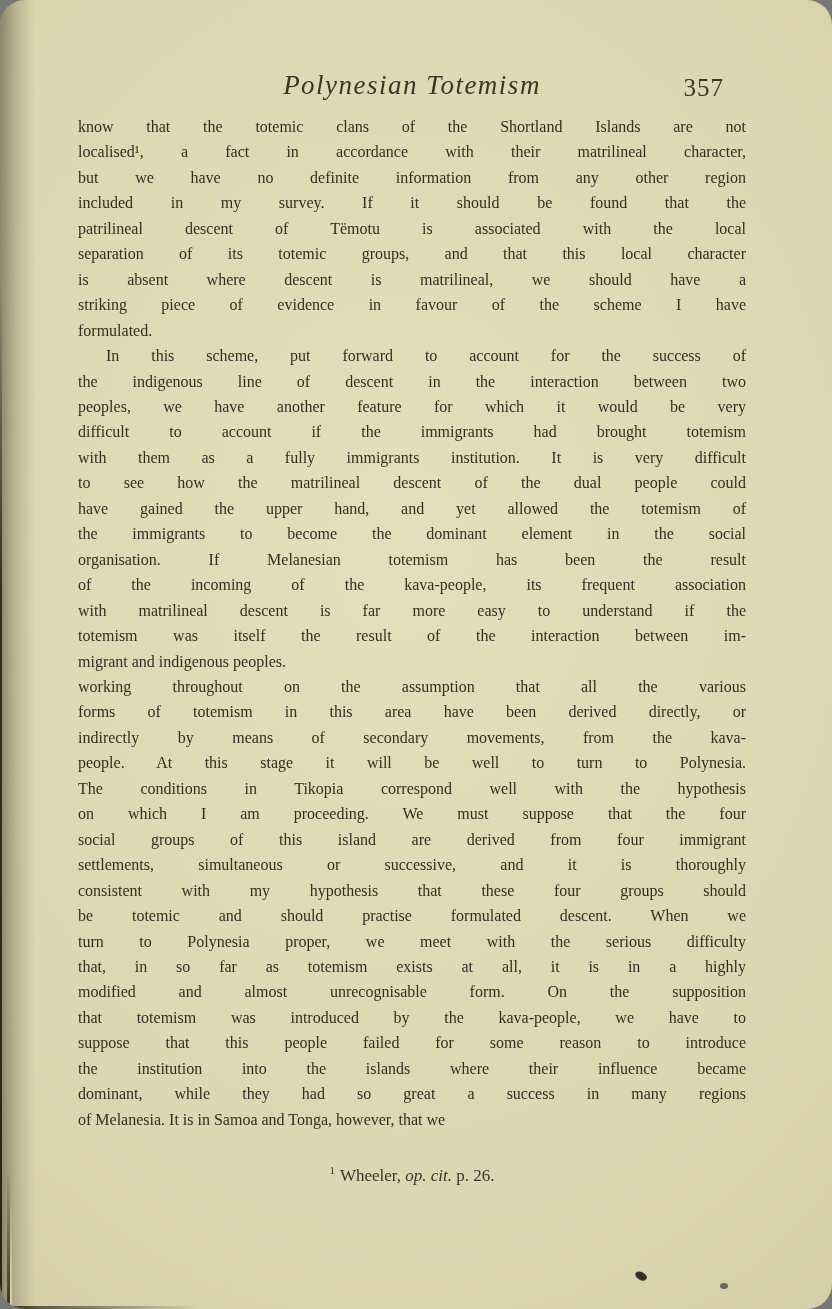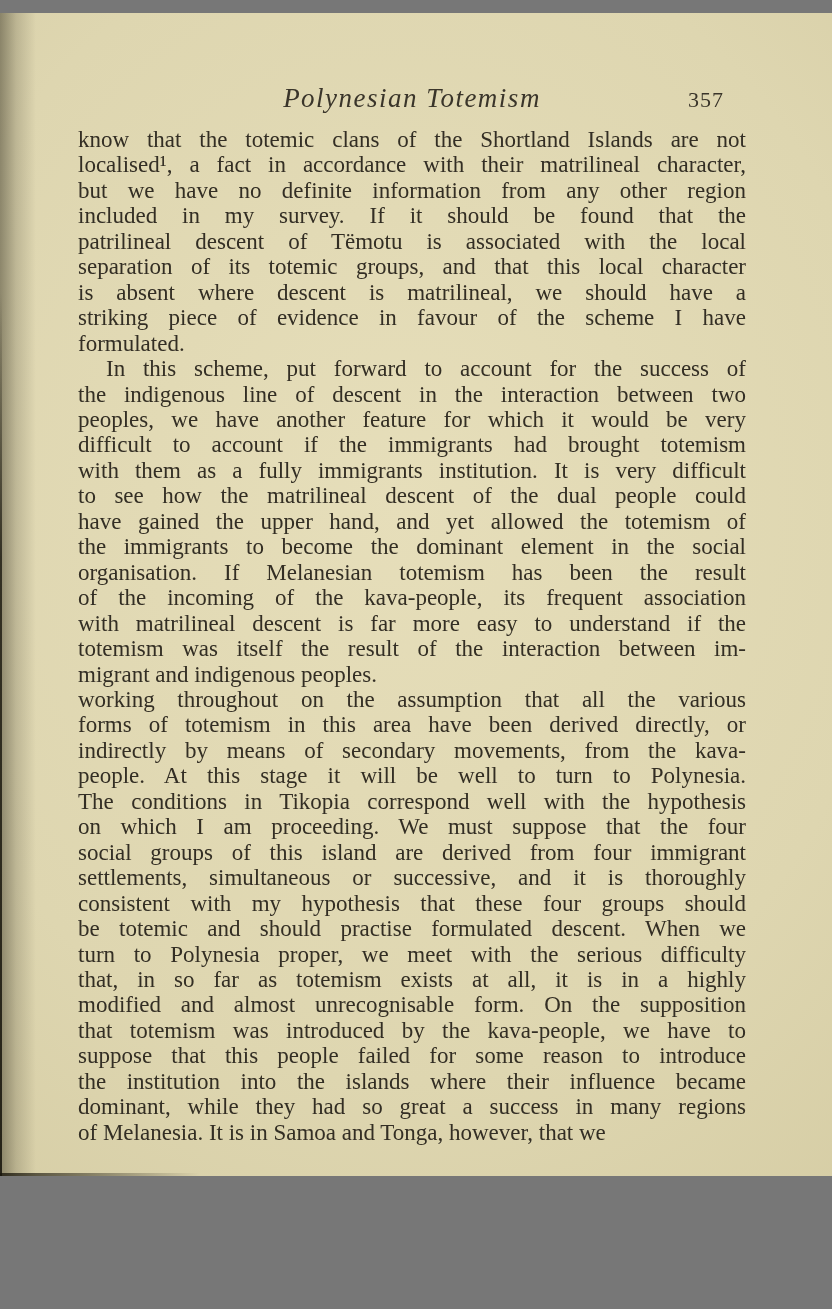--- a/index.html
+++ b/index.html
@@ -1,25 +1,26 @@
 <!DOCTYPE html>
 <html><head>
 <meta charset="utf-8">
 <style>
   html, body { margin: 0; padding: 0; background: #777; }
   .page {
     position: relative;
     width: 832px;
-    height: 1163px;
-    margin: 13px auto;
+    height: 1309px;
+    margin: 0 auto;
     overflow: hidden;
     background: radial-gradient(120% 100% at 48% 42%,
       #e6deba 0%, #ded6b0 50%, #d3caa1 85%, #c7be92 100%);
     font-family: "Liberation Serif", "DejaVu Serif", serif;
     color: #332e24;
+    border-radius: 25px;
   }
   
   .gutter-shadow {
     position: absolute; left: 0; top: 0; bottom: 0; width: 36px;
     background: linear-gradient(to right,
       rgba(58,54,38,0.50), rgba(58,54,38,0.20) 45%, rgba(58,54,38,0) 100%);
     pointer-events: none;
   }
   .gutter-line {
     position: absolute; left: 0; top: 280px; bottom: 0; width: 2px;
@@ -39,27 +40,27 @@
   }
   
   .header { position: absolute; top: 70px; left: 78px; width: 668px; height: 36px; }
   .running-title {
     display: block; text-align: center;
     font-style: italic; font-size: 27px; letter-spacing: 1.5px;
     color: #3a352a;
   }
   .folio {
     position: absolute; right: 22px; top: 4px;
-    font-size: 22px; letter-spacing: 1px; font-style: normal;
+    font-size: 25px; letter-spacing: 1px; font-style: normal;
     color: #3a352a;
   }
   
   .body-text {
     position: absolute; top: 114px; left: 78px; width: 668px;
-    font-size: 23px; line-height: 25.45px;
+    font-size: 16px; line-height: 25.45px;
     text-justify: inter-word;
   }
   .line { text-align: justify; text-align-last: justify; }
   .line.indent { text-indent: 28px; }
   .line.last { text-align-last: left; }
   
   .footnote {
     position: absolute; top: 1164px; left: 78px; width: 668px;
     text-align: center; font-size: 17px; color: #38332a;
   }

